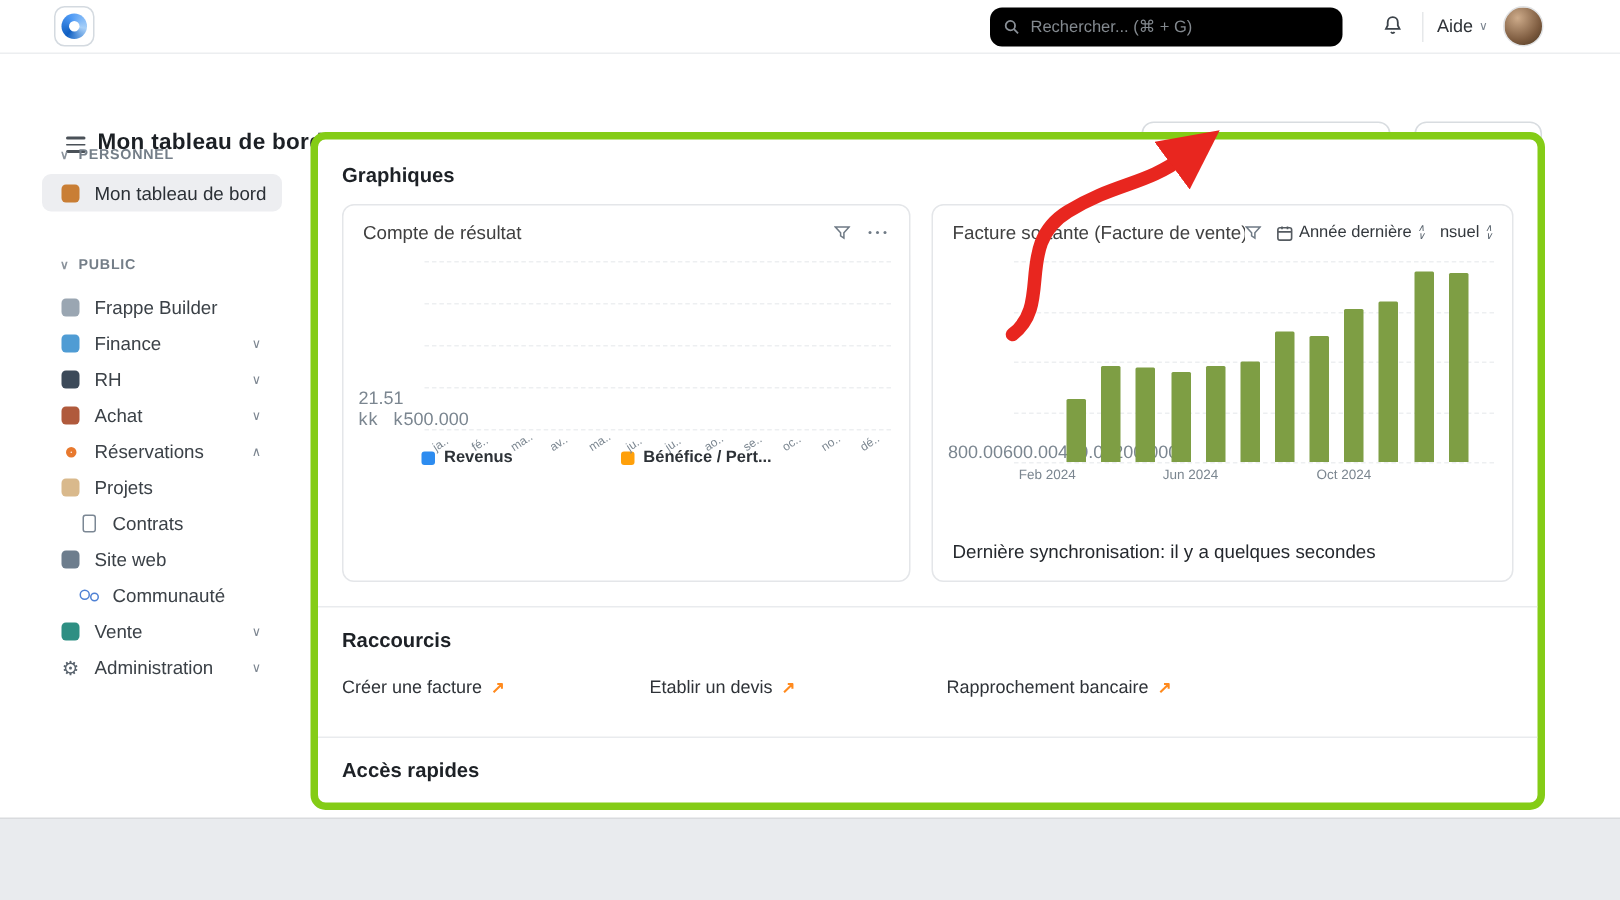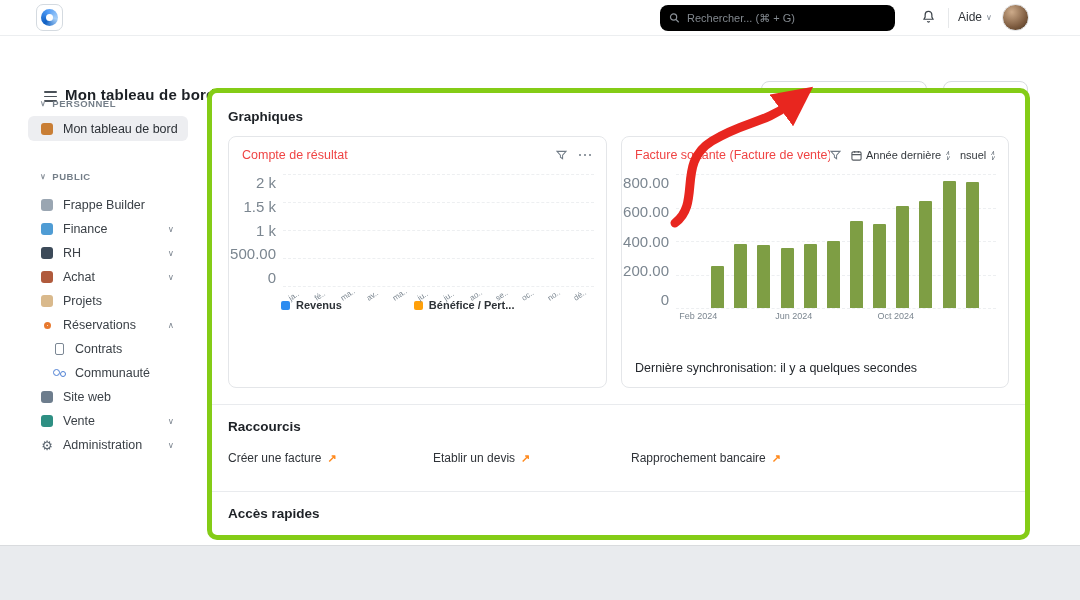--- a/index.html
+++ b/index.html
@@ -54,30 +54,30 @@
   .shape-people::after { content:''; position:absolute; right:0; top:3px; width:4px; height:4px; border-radius:50%; border:1.5px solid var(--c); }
   .shape-gear { font-size:13px; line-height:1; color:var(--c); }
 
   
   .panel { position:absolute; left:207px; top:88px; width:823px; height:452px; background:#fff; border:5px solid #84cc16; border-radius:10px; overflow:hidden; }
   .sec-graph { padding:16px 16px 0 16px; }
   .sec-title { font-size:13.5px; font-weight:bold; color:#1d2126; }
   .charts-row { margin-top:12px; display:flex; gap:14px; }
   .chart-card { width:388px; height:252px; border:1px solid #e4e6e9; border-radius:8px; background:#fff; display:flex; flex-direction:column; }
   .chart-head { display:flex; align-items:center; justify-content:space-between; padding:11px 13px 0 13px; }
-  .chart-title { font-size:12.5px; font-weight:500; color:#ef4444; white-space:nowrap; overflow:hidden; max-width:212px; }
+  .chart-title { font-size:12.5px; font-weight:500; color:#404040; white-space:nowrap; overflow:hidden; max-width:212px; }
   .chart-tools { display:flex; align-items:center; gap:10px; }
   .dots { display:flex; gap:2.5px; cursor:pointer; padding:2px; }
   .dots i { width:2.5px; height:2.5px; border-radius:50%; background:#6f7a85; }
   .filter-ctrl { display:flex; align-items:center; gap:4px; font-size:11px; font-weight:500; color:#33383d; cursor:pointer; white-space:nowrap; }
   .updown { display:inline-flex; flex-direction:column; font-size:6.5px; line-height:5.5px; color:#5a646e; }
 
   .chart-wrap { padding:12px 12px 0 10px; }
   .chart-area { display:flex; }
-  .y-axis { width:44px; display:flex; flex-direction:column; justify-content:space-between; align-items:flex-end; padding-right:7px; font-size:15px; color:#7b8690; }
+  .y-axis { width:44px; display:flex; flex-direction:row; justify-content:space-between; align-items:flex-end; padding-right:7px; font-size:12px; color:#7b8690; }
   .plot { flex:1; position:relative; }
   .h112 { height:112px; }
   .h134 { height:134px; }
   .gridline { position:absolute; left:0; right:0; border-top:1px dashed #edeff1; }
   .bars-row { position:absolute; left:0; right:0; top:0; bottom:0; display:flex; justify-content:space-around; align-items:flex-end; padding:0 3px; }
   .bar-group { display:flex; align-items:flex-end; gap:1px; }
   .bar { width:6px; border-radius:1px 1px 0 0; }
   .bar-single { width:13px; border-radius:1px 1px 0 0; }
   .x-row { margin-left:44px; display:flex; justify-content:space-around; margin-top:4px; }
   .x-row span { font-size:8px; color:#7b8690; width:16px; transform:rotate(-33deg); white-space:nowrap; }
@@ -189,48 +189,48 @@
         </div>
         <div class="side-item">
           <span class="ic">
             <i class="shape-square" style="--c: #b05a3c;"></i>
           </span>
           <span>Achat</span>
           <span class="side-chev">∨</span>
         </div>
         <div class="side-item">
           <span class="ic">
-            <i class="shape-square" style="--c: #d9b98c;"></i>
-          </span>
-          <span>Projets</span>
-        </div>
-        <div class="side-item">
-          <span class="ic">
             <i class="shape-ring" style="--c: #e8792e;"></i>
           </span>
           <span>Réservations</span>
           <span class="side-chev">∧</span>
         </div>
+        <div class="side-item">
+          <span class="ic">
+            <i class="shape-square" style="--c: #d9b98c;"></i>
+          </span>
+          <span>Projets</span>
+        </div>
         <div class="side-item indent">
           <span class="ic">
             <i class="shape-doc" style="--c: #7b8794;"></i>
           </span>
           <span>Contrats</span>
         </div>
+        <div class="side-item">
+          <span class="ic">
+            <i class="shape-square" style="--c: #6d7d8d;"></i>
+          </span>
+          <span>Site web</span>
+        </div>
         <div class="side-item indent">
           <span class="ic">
             <i class="shape-people" style="--c: #4f81d4;"></i>
           </span>
           <span>Communauté</span>
-        </div>
-        <div class="side-item">
-          <span class="ic">
-            <i class="shape-square" style="--c: #6d7d8d;"></i>
-          </span>
-          <span>Site web</span>
         </div>
         <div class="side-item">
           <span class="ic">
             <i class="shape-square" style="--c: #2e8f83;"></i>
           </span>
           <span>Vente</span>
           <span class="side-chev">∨</span>
         </div>
         <div class="side-item">
           <span class="ic">

